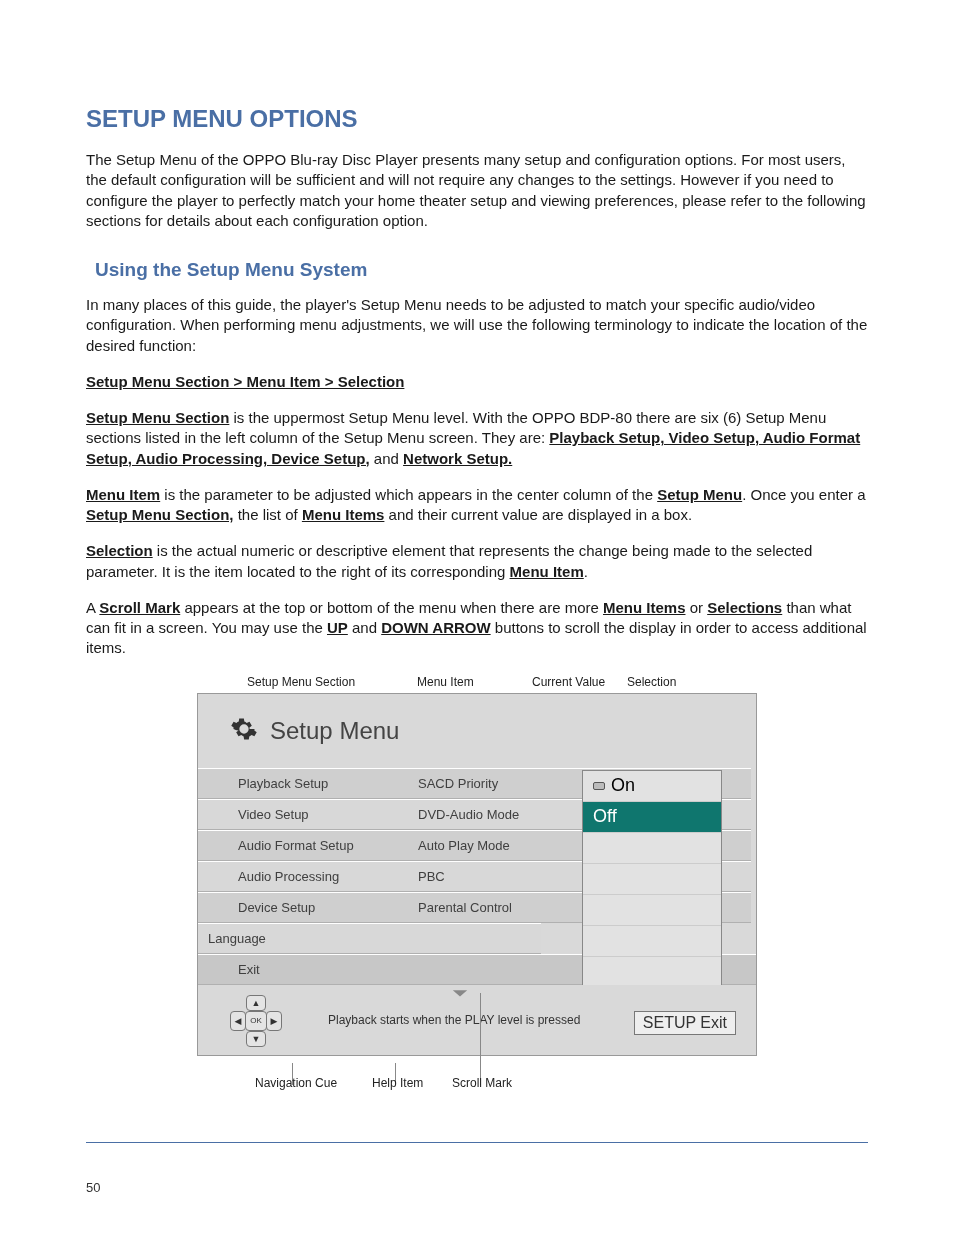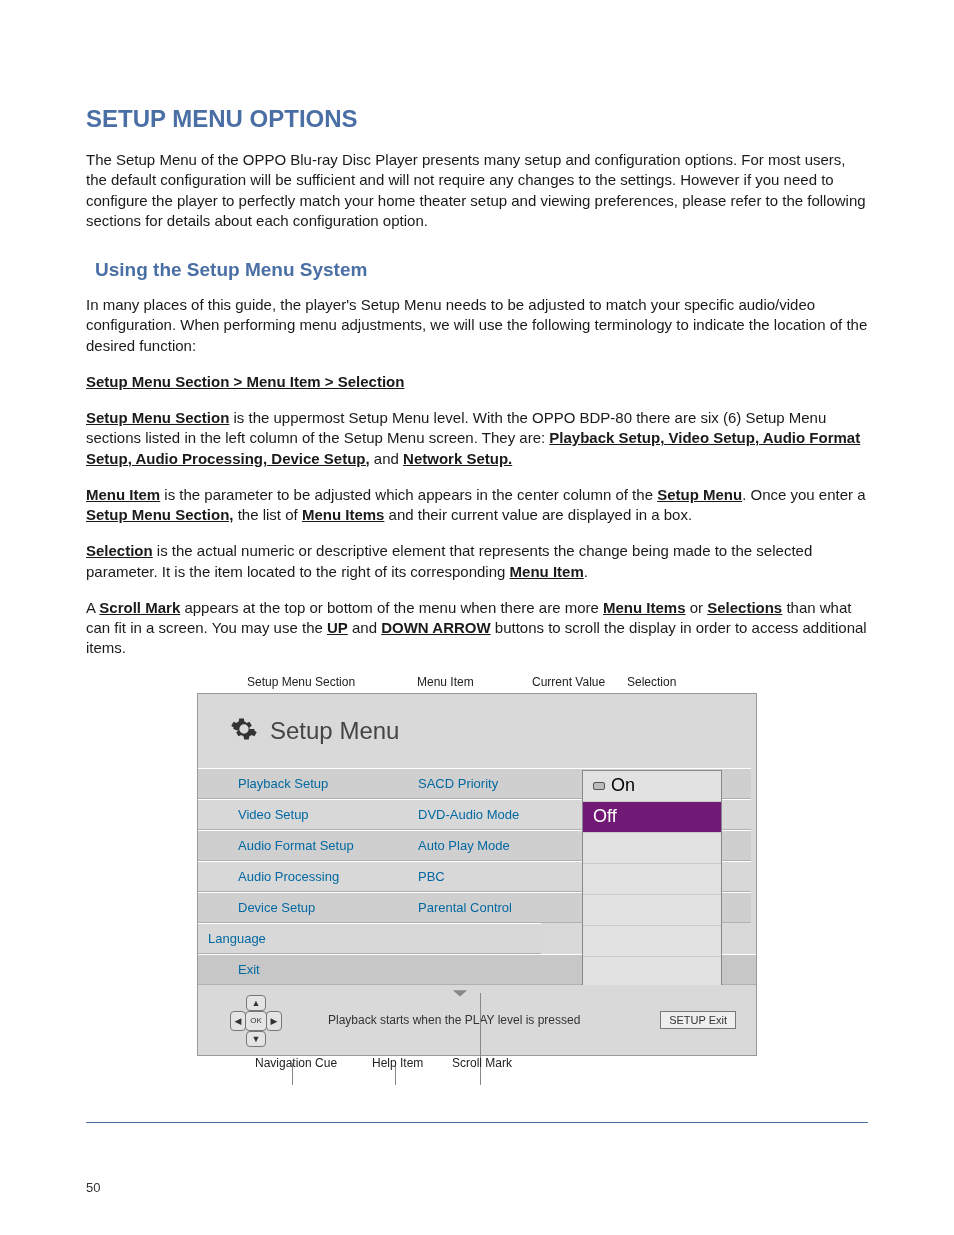--- a/index.html
+++ b/index.html
@@ -76,21 +76,21 @@
   }
   .rows {
     display: flex;
     flex-direction: column;
   }
   .row {
     display: flex;
     align-items: stretch;
     height: 31px;
     font-size: 13px;
-    color: #0369a1;
+    color: #404040;
   }
   .row > div {
     display: flex;
     align-items: center;
     border-top: 1px solid #fff;
     border-bottom: 1px solid #b0b0b0;
     padding-left: 10px;
   }
   .col-section { width: 170px; background:#cfcfcf; padding-left:40px !important;}
   .col-item    { width: 150px; background:#cfcfcf;}
@@ -117,21 +117,21 @@
     display:flex; align-items:center;
     padding-left:10px;
     border-bottom:1px solid #ccc;
   }
   .sel-overlay .opt.on::before{
     content:"";
     width:10px;height:6px;border:1px solid #555;border-radius:2px;
     background:#bbb;margin-right:6px;
   }
   .sel-overlay .opt.active{
-    background:#701a75;color:#fff;
+    background:#0f766e;color:#fff;
   }
 
   .panel-footer{
     height:70px;
     display:flex;
     align-items:center;
     position:relative;
     background:#d9d9d9;
     font-size:12px;
     color:#333;
@@ -147,21 +147,21 @@
   .nav-up{width:18px;height:14px;left:16px;top:0;}
   .nav-dn{width:18px;height:14px;left:16px;top:36px;}
   .nav-l {width:14px;height:18px;left:0; top:16px;}
   .nav-r {width:14px;height:18px;left:36px;top:16px;}
   .nav-ok{width:20px;height:18px;left:15px;top:16px;font-size:8px;}
   .hint{
     position:absolute;left:130px;right:160px;top:28px;text-align:left;
   }
   .setup-btn{
     position:absolute;right:20px;top:26px;
-    border:1px solid #777;background:#eee;font-size:11px;
+    border:1px solid #777;background:#eee;font-size:16px;
     padding:2px 8px;
   }
   .scrollmark{
     position:absolute;left:253px;top:2px;
   }
   .scrollmark svg{width:18px;height:10px;}
 
   .callout-line{
     position:absolute;background:#888;
   }
@@ -302,21 +302,21 @@
         </div>
         <div class="hint">Playback starts when the PLAY level is pressed</div>
         <div class="setup-btn">SETUP   Exit</div>
       </div>
     </div>
 
     <div class="callout-line" style="left:95px;top:388px;width:1px;height:22px"></div>
     <div class="callout-line" style="left:198px;top:388px;width:1px;height:22px"></div>
     <div class="callout-line" style="left:283px;top:318px;width:1px;height:92px"></div>
 
-    <div class="labels-bottom" style="margin-top:0">
+    <div class="labels-bottom" style="margin-top:20px">
       <span style="left:58px">Navigation Cue</span>
       <span style="left:175px">Help Item</span>
       <span style="left:255px">Scroll Mark</span>
     </div>
   </div>
 
   <div class="footer-rule"></div>
 </div>
 
 <div class="pagenum-left">50</div>

